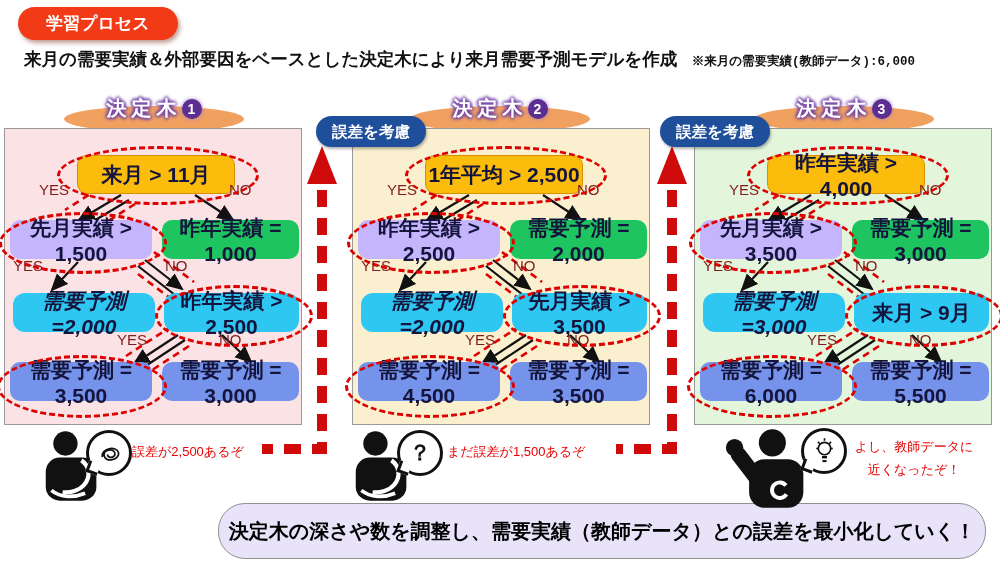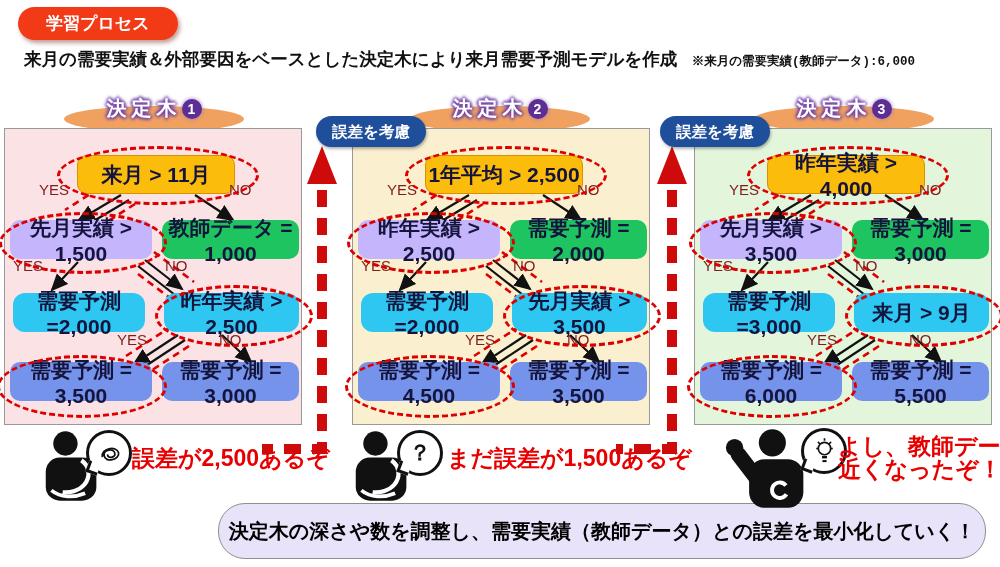--- a/index.html
+++ b/index.html
@@ -30,21 +30,21 @@
     box-sizing:border-box;z-index:1;}
   .p1{left:4px;background:#fbe2e4;}
   .p2{left:352px;background:#faf0cf;}
   .p3{left:694px;background:#e3f6dc;}
   .arrows{position:absolute;left:0;top:0;width:298px;height:297px;pointer-events:none;}
   .node{position:absolute;font-weight:bold;font-size:21px;color:#14143c;text-align:center;
     border-radius:10px;display:flex;align-items:center;justify-content:center;z-index:2;}
   .n-root{left:72px;top:26px;width:156px;height:37px;background:#fbbc0c;border:1px solid #d89000;}
   .n-l2l{left:5px;top:91px;width:142px;height:39px;background:#c4b5fd;}
   .n-l2r{left:157px;top:91px;width:137px;height:39px;background:#1ec45f;}
-  .n-l3l{left:8px;top:164px;width:132px;height:39px;background:#2ec7f2;border-radius:12px;}
+  .n-l3l{left:8px;top:164px;width:142px;height:39px;background:#2ec7f2;border-radius:12px;font-style:italic;}
   .n-l3r{left:159px;top:164px;width:135px;height:39px;background:#2ec7f2;border-radius:12px;}
   .n-lfl{left:5px;top:233px;width:142px;height:39px;background:#7593ea;}
   .n-lfr{left:157px;top:233px;width:137px;height:39px;background:#7593ea;}
   .lbl{position:absolute;font-weight:normal;font-size:15px;color:#7f1d1d;z-index:3;}
   .y1{left:34px;top:52px;} .n1{left:224px;top:52px;}
   .y2{left:8px;top:128px;}  .n2{left:160px;top:128px;}
   .y3{left:112px;top:202px;}.n3{left:214px;top:202px;}
   .hl{position:absolute;border:3px dashed #de0000;border-radius:50%;z-index:4;pointer-events:none;}
   .hl-root{left:52px;top:17px;width:196px;height:53px;}
   .hl-l2l{left:-6px;top:83px;width:162px;height:56px;}
@@ -53,21 +53,21 @@
   
   .loop-arrows{position:absolute;left:0;top:0;width:1000px;height:567px;z-index:5;pointer-events:none;}
   
   .person{position:absolute;z-index:2;}
   .bubble{position:absolute;width:40px;height:40px;border:3px solid #111;border-radius:50%;
     background:#fff;z-index:2;display:flex;align-items:center;justify-content:center;}
   .bubble:after{content:"";position:absolute;left:-2px;bottom:-1px;width:9px;height:9px;
     background:#fff;border-left:3px solid #111;border-bottom:3px solid #111;
     transform:rotate(20deg);}
   .q-glyph{font-size:22px;font-weight:bold;color:#111;line-height:1;}
-  .red-note{position:absolute;color:#e80000;font-weight:bold;font-size:23px;white-space:nowrap;z-index:2;}
+  .red-note{position:absolute;color:#e80000;font-weight:normal;font-size:13px;white-space:nowrap;z-index:2;}
   .red-note-2l{text-align:center;line-height:23px;}
   
   .banner{position:absolute;left:218px;top:503px;width:766px;height:54px;background:#e9e3f9;
     border:1.5px solid #8f8f8f;border-radius:27px;display:flex;align-items:center;
     justify-content:center;font-size:20px;font-weight:bold;color:#000;z-index:1;}
 </style>
 </head>
 <body>
 
 <svg width="0" height="0" style="position:absolute">
@@ -117,21 +117,21 @@
         <line x1="104" y1="53" x2="60" y2="81"></line>
         <line x1="130" y1="75" x2="86" y2="103"></line>
         <line x1="149" y1="123" x2="189" y2="153"></line>
         <line x1="133" y1="145" x2="173" y2="175"></line>
         <line x1="167" y1="197" x2="121" y2="227"></line>
         <line x1="184" y1="217" x2="138" y2="247"></line>
       </g>
     </svg>
     <div class="node n-root">来月 &gt; 11月</div>
     <div class="node n-l2l">先月実績 &gt; 1,500</div>
-    <div class="node n-l2r">教師データ = 1,000</div>
+    <div class="node n-l2r">昨年実績 = 1,000</div>
     <div class="node n-l3l">需要予測=2,000</div>
     <div class="node n-l3r">昨年実績 &gt; 2,500</div>
     <div class="node n-lfl">需要予測 = 3,500</div>
     <div class="node n-lfr">需要予測 = 3,000</div>
     <span class="lbl y1">YES</span>
     <span class="lbl n1">NO</span>
     <span class="lbl y2">YES</span>
     <span class="lbl n2">NO</span>
     <span class="lbl y3">YES</span>
     <span class="lbl n3">NO</span>

